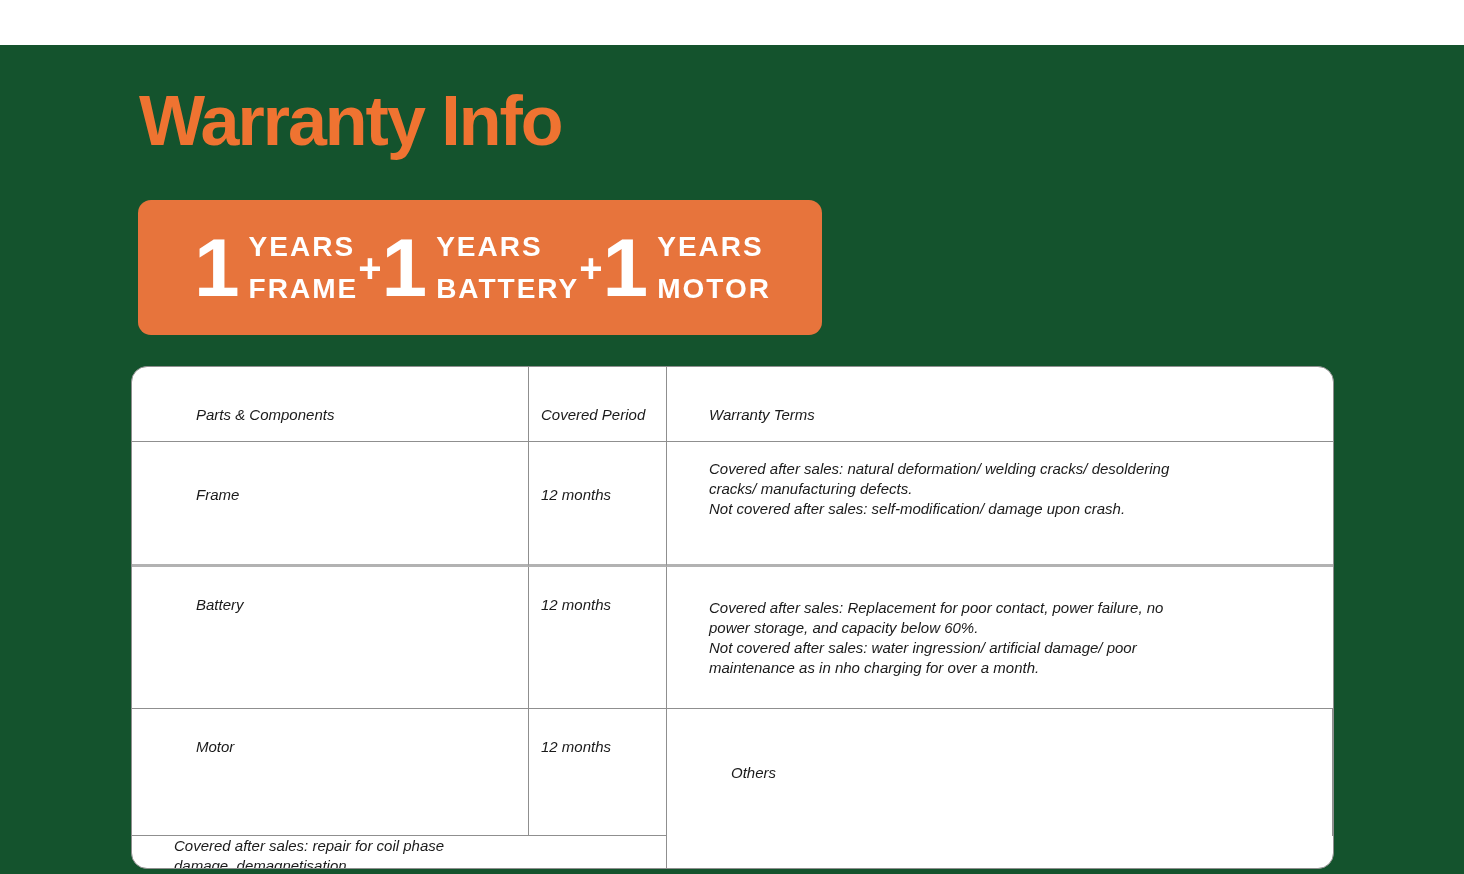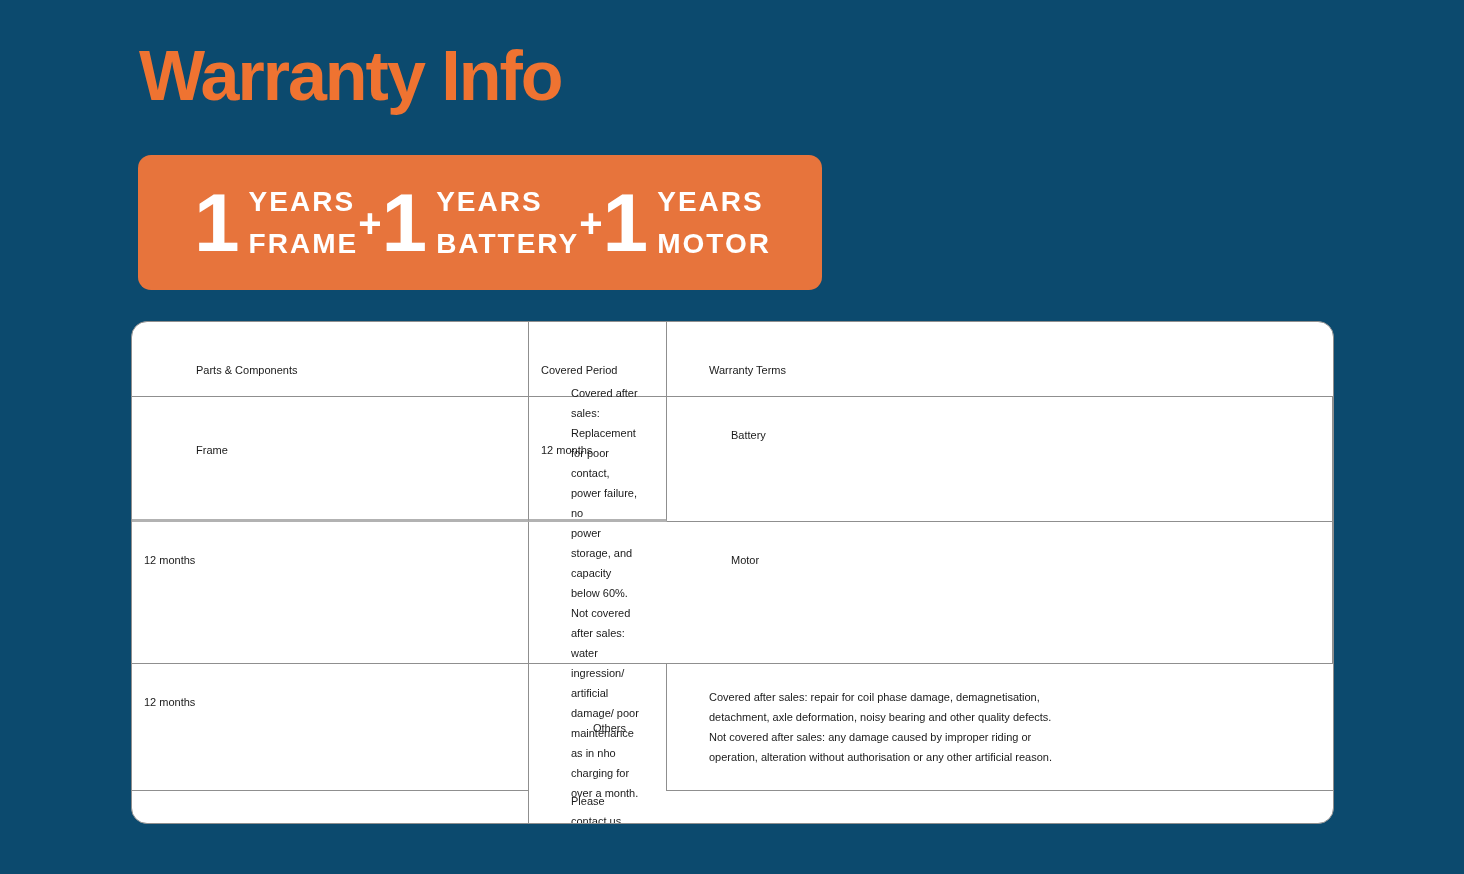--- a/index.html
+++ b/index.html
@@ -9,21 +9,21 @@
     --border: #8F8F8F;
     --border-thick: #B2B2B2;
   }
   * { margin: 0; padding: 0; box-sizing: border-box; }
   html, body { background: #ffffff; }
   body {
     font-family: "Liberation Sans", sans-serif;
     width: 1464px; height: 874px;
     position: relative; overflow: hidden;
   }
-  .canvas { position: absolute; inset: 0; background: #0c4a6e; }
+  .canvas { position: absolute; inset: 0; background: #14532d; margin-top: 45px; }
 
   
   .page-title {
     position: absolute; left: 139px; top: 38px;
     font-size: 70px; font-weight: 700; letter-spacing: -2px;
     color: var(--accent); line-height: 1.1;
   }
 
   
   .banner {
@@ -47,21 +47,21 @@
     border: 1px solid var(--border);
     border-radius: 16px;
     overflow: hidden;
     background: #fff;
     display: grid;
     grid-template-columns: 397px 138px 1fr;
     grid-template-rows: 75px 125px 142px 127px 1fr;
   }
   .c {
     display: flex; align-items: center;
-    color: var(--text); font-size: 11px; line-height: 20px;
+    color: var(--text); font-size: 15px; line-height: 20px; font-style: italic;
   }
   .col1 { padding-left: 64px; border-right: 1px solid var(--border); }
   .col2 { padding-left: 12px; border-right: 1px solid var(--border); }
   .col3 { padding-left: 42px; padding-right: 26px; }
   .rb  { border-bottom: 1px solid var(--border); }
   .rb-thick { border-bottom: 3px solid var(--border-thick); }
   .hdr { padding-top: 22px; }
   .top { align-items: flex-start; padding-top: 28px; }
   .up  { padding-bottom: 16px; }
   .up2 { padding-bottom: 28px; }
@@ -92,20 +92,23 @@
   </div>
 
   <div class="wtable">
 
     <div class="c col1 rb hdr">Parts &amp; Components</div>
     <div class="c col2 rb hdr">Covered Period</div>
     <div class="c col3 rb hdr">Warranty Terms</div>
 
     <div class="c col1 rb-thick up">Frame</div>
     <div class="c col2 rb-thick up">12 months</div>
+    <div class="c col3 rb-thick up2 terms">Covered after sales: natural deformation/ welding cracks/ desoldering
+cracks/ manufacturing defects.
+Not covered after sales: self-modification/ damage upon crash.</div>
 
     <div class="c col1 rb top">Battery</div>
     <div class="c col2 rb top">12 months</div>
     <div class="c col3 rb terms">Covered after sales: Replacement for poor contact, power failure, no
 power storage, and capacity below 60%.
 Not covered after sales: water ingression/ artificial damage/ poor
 maintenance as in nho charging for over a month.</div>
 
     <div class="c col1 rb top">Motor</div>
     <div class="c col2 rb top">12 months</div>

